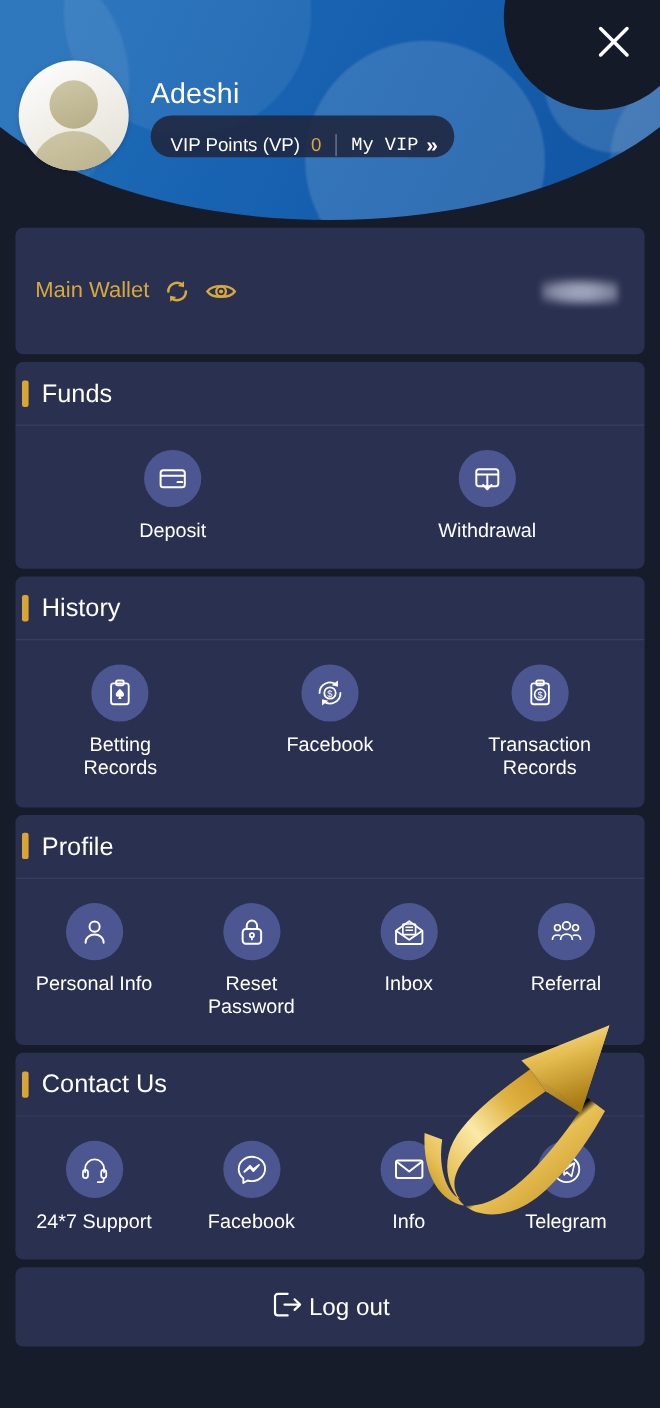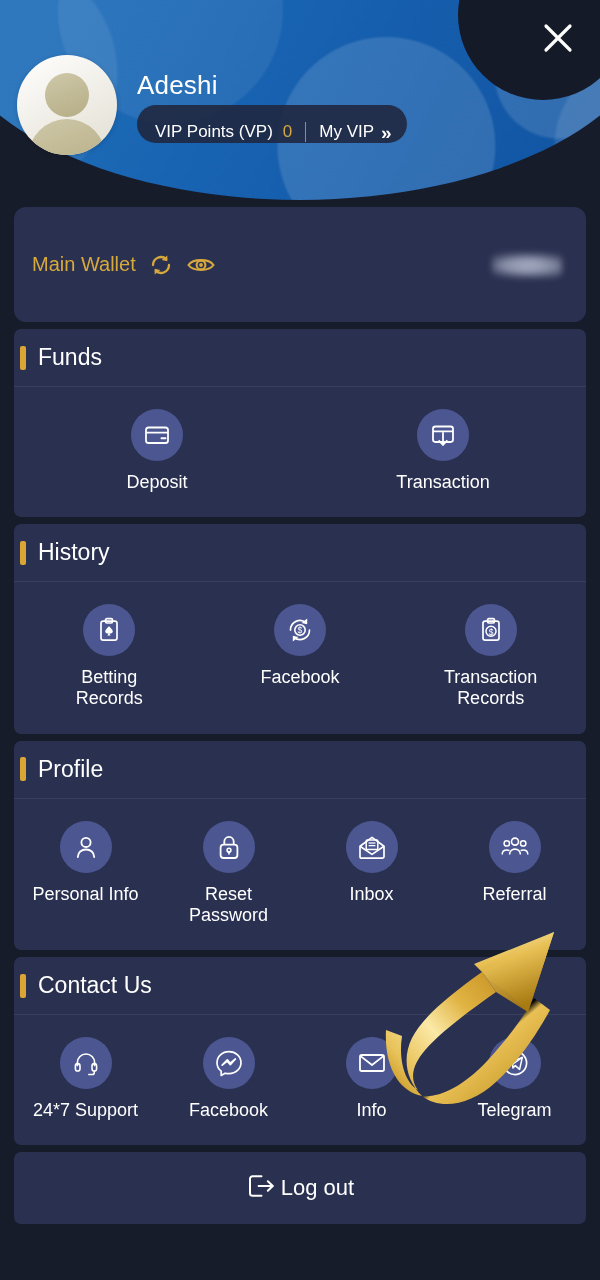--- a/index.html
+++ b/index.html
@@ -71,36 +71,35 @@
     display:flex; align-items:center; gap:0px;
     background:rgba(32,36,58,0.86);
     border-radius:19px; cursor:pointer;
   }
   .vip-badge .vp-label { color:#ffffff; font-size:17px; }
   .vip-badge .vp-value { color:#d7a93c; font-size:17px; margin-left:10px; }
   .vip-badge .vp-sep {
     width:1px; height:20px; background:rgba(255,255,255,0.45);
     margin:0 13px;
   }
-  .vip-badge .vp-link { color:#ffffff; font-size:17px; }
+  .vip-badge .vp-link { color:#ffffff; font-size:17px;font-family:Liberation Mono, monospace; }
   .vip-badge .vp-chev { color:#ffffff; font-size:19px; margin-left:7px; font-weight:bold; line-height:1; }
 
   
   .content { position:absolute; left:0; top:200px; width:600px; }
   .card {
     background:#2a3050;
     margin:7px 14px 0 14px;
     border-radius:7px;
     overflow:hidden;
   }
   .wallet-card {
     height:115px;
     display:flex; align-items:center; justify-content:space-between;
     padding:0 24px 0 18px;
-    border-radius:12px;
   }
   .wallet-left { display:flex; align-items:center; gap:12px; }
   .wallet-label { color:#d7a93c; font-size:20px; }
   .wallet-icon { cursor:pointer; display:flex; align-items:center; }
   .wallet-balance {
     width:70px; height:26px; border-radius:5px;
     background:radial-gradient(ellipse at 40% 50%, rgba(205,212,230,0.50) 0 28%, rgba(205,212,230,0.16) 60%, rgba(205,212,230,0) 80%),
                radial-gradient(ellipse at 68% 55%, rgba(205,212,230,0.42) 0 26%, rgba(205,212,230,0) 72%);
     filter:blur(3px);
   }
@@ -219,21 +218,21 @@
         </div>
         <div class="tile">
           <span class="tile-icon">
             <svg width="28" height="28" viewBox="0 0 28 28">
               <rect x="4" y="5.5" width="20" height="15.5" rx="2.4" fill="none" stroke="#fff" stroke-width="1.8"></rect>
               <line x1="4" y1="10.4" x2="24" y2="10.4" stroke="#fff" stroke-width="1.8"></line>
               <line x1="14" y1="11.8" x2="14" y2="23.5" stroke="#fff" stroke-width="1.8" stroke-linecap="round"></line>
               <polyline points="10.2,19.8 14,23.8 17.8,19.8" fill="none" stroke="#fff" stroke-width="1.8" stroke-linecap="round" stroke-linejoin="round"></polyline>
             </svg>
           </span>
-          <span class="tile-label">Transaction</span>
+          <span class="tile-label">Withdrawal</span>
         </div>
       </div>
     </div>
 
     <div class="card">
       <div class="sec-head">
         <span class="sec-bar"></span>
         <span class="sec-title">History</span>
       </div>
       <div class="grid g3">

